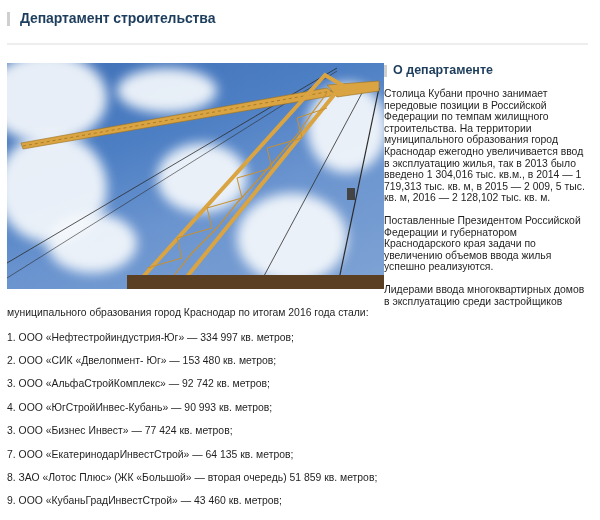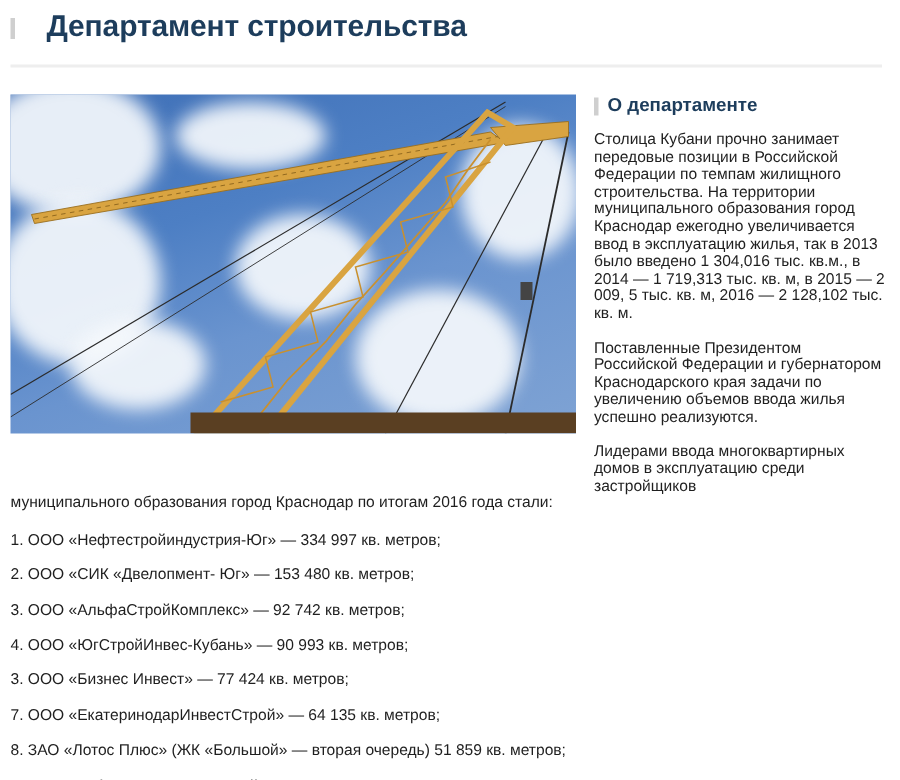--- a/index.html
+++ b/index.html
@@ -7,36 +7,36 @@
       width: 600px; height: 520px; overflow: hidden; position: relative;
       font-family: "Liberation Sans", "DejaVu Sans", sans-serif;
       color: #1f1f1f;
     }
     .page-header { position: absolute; left: 7px; top: 6px; right: 12px; }
     .title-row { display: flex; align-items: center; height: 24px; }
     .title-marker {
       width: 3px; height: 14px; background: #cfcfcf; margin-right: 6px; margin-top: 2px;
     }
     .page-title {
-      font-size: 20px; font-weight: bold; color: #1d3d5c; margin: 15px; letter-spacing: -0.1px;
+      font-size: 14px; font-weight: bold; color: #1d3d5c; margin: 4px; letter-spacing: -0.1px;
     }
     .separator {
       position: absolute; left: 7px; top: 43px; width: 581px; height: 2px; background: #eeeeee;
     }
     .content {
       position: absolute; left: 7px; top: 63px; width: 583px;
       font-size: 10.4px; line-height: 11.6px;
     }
     .hero-image {
       float: left; width: 377px; height: 226px; margin-right: 0; margin-bottom: 2px;
       position: relative; overflow: hidden;
       background: linear-gradient(160deg, #3f6fb6 0%, #4d7fc4 35%, #6a94cf 60%, #7fa3d4 100%);
     }
     .cloud { position: absolute; border-radius: 50%; background: rgba(245,248,252,0.92); filter: blur(6px); }
-    .aside { margin-left: 377px; padding-left: 12px; }
+    .aside { margin-left: 377px; padding-left: 0; }
     .aside-heading-row { display: flex; align-items: center; height: 16px; margin-bottom: 9px; }
     .aside-marker { width: 3px; height: 12px; background: #cfcfcf; margin-right: 6px; }
     .aside-heading { font-size: 12.5px; font-weight: bold; color: #1d3d5c; margin: 0; }
     .para { margin: 0 0 11px 0; }
     .aside .para { padding-left: 0; }
     .list-intro { margin: 0 0 13px 0; clear: none; }
     .list { margin: 0; padding: 0; list-style: none; }
     .list-item { margin: 0 0 11.8px 0; height: 11.6px; white-space: nowrap; }
   </style>
 </head>

